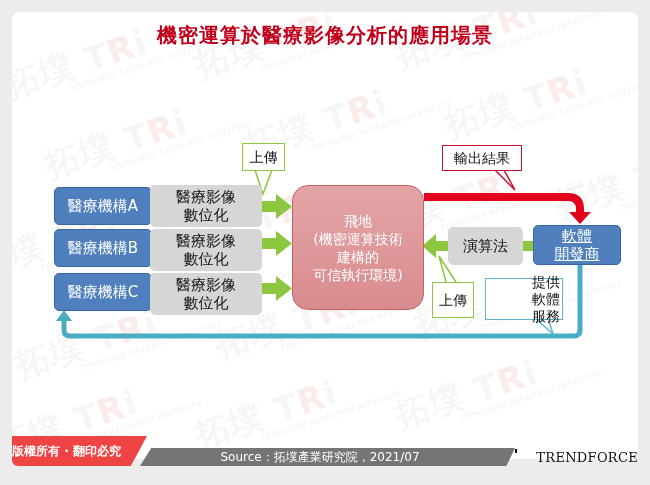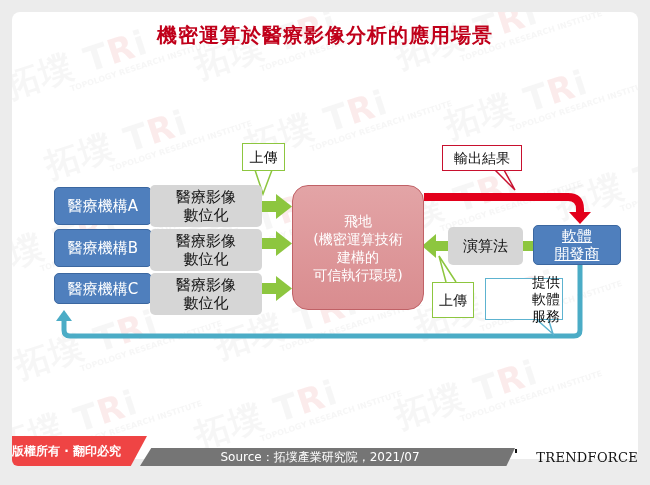--- a/index.html
+++ b/index.html
@@ -128,21 +128,21 @@
   <polygon points="56,321 72,321 64,310" fill="#4bacc6"></polygon>
 
   <polyline points="255,170 263,194 272,170" fill="#fff" stroke="#8dc63f" stroke-width="1.5"></polyline>
   <polyline points="504,170 515,190 495,170" fill="#fff" stroke="#c8102e" stroke-width="1.5"></polyline>
   <polyline points="456,282 439,256 446,282" fill="#fff" stroke="#8dc63f" stroke-width="1.5"></polyline>
   <polyline points="535,318 553,334 548,318" fill="#fff" stroke="#5db3d0" stroke-width="1.5"></polyline>
 </svg>
 
 <div class="box inst" style="left:30px; top:187px; width:98px; height:38px;">醫療機構A</div>
 <div class="box inst" style="left:30px; top:229px; width:98px; height:38px;">醫療機構B</div>
-<div class="box inst" style="left:30px; top:273px; width:98px; height:31px;">醫療機構C</div>
+<div class="box inst" style="left:30px; top:273px; width:98px; height:38px;">醫療機構C</div>
 
 <div class="box digi" style="left:150px; top:185px; width:112px; height:42px; flex-direction:column;">
   <span>醫療影像</span>
   <span>數位化</span>
 </div>
 <div class="box digi" style="left:150px; top:229px; width:112px; height:42px; flex-direction:column;">
   <span>醫療影像</span>
   <span>數位化</span>
 </div>
 <div class="box digi" style="left:150px; top:273px; width:112px; height:42px; flex-direction:column;">

